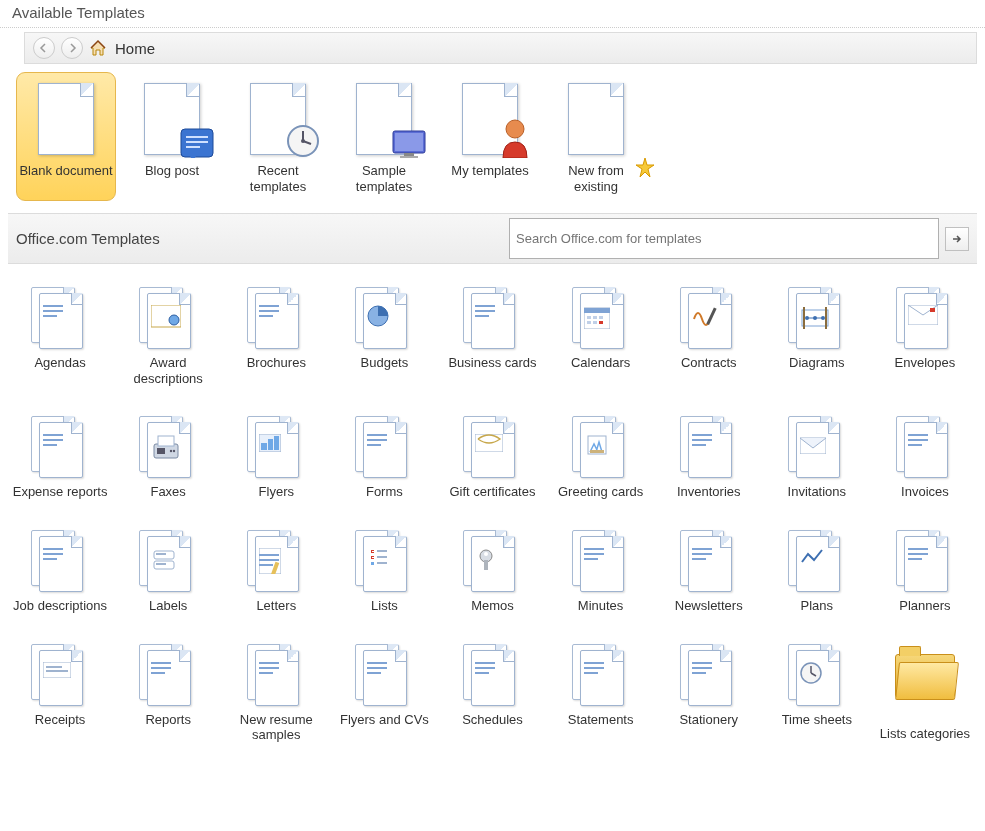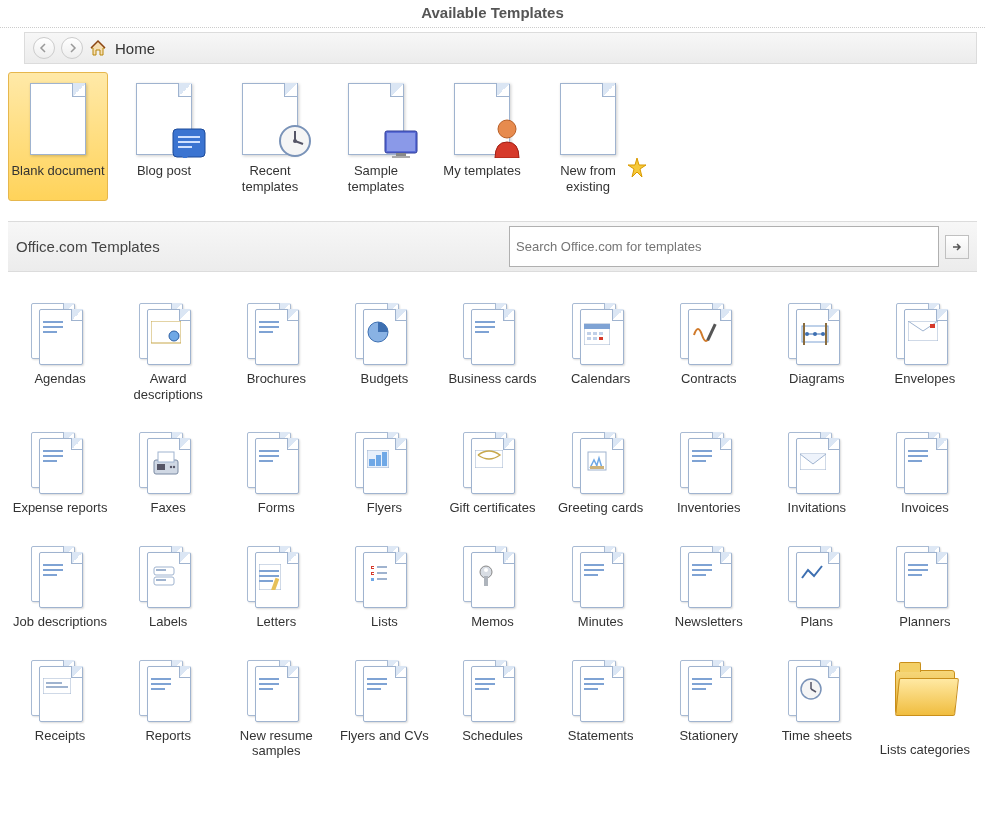--- a/index.html
+++ b/index.html
@@ -5,26 +5,25 @@
   * { box-sizing: border-box; }
   body {
     margin: 0;
     font-family: "Segoe UI", Tahoma, sans-serif;
     font-size: 13px;
     color: #333;
     background: #fff;
     width: 985px;
   }
   .header-title {
-    font-weight: bold;
+    font-weight: normal;
     font-size: 15px;
     color: #555;
     padding: 4px 12px 6px 12px;
     border-bottom: 1px dotted #ccc;
-    text-align: center;
   }
   .breadcrumb-bar {
     background: linear-gradient(#f7f7f7, #ececec);
     border: 1px solid #dcdcdc;
     padding: 4px 8px;
     display: flex;
     align-items: center;
     gap: 6px;
     margin: 4px 8px 8px 24px;
   }
@@ -48,38 +47,39 @@
   .top-item {
     width: 100px;
     text-align: center;
     padding: 6px 2px;
     border: 1px solid transparent;
     cursor: pointer;
   }
   .top-item.selected {
     background: linear-gradient(#ffe9a8,#ffd35a);
     border: 1px solid #e6b74d;
-    border-radius: 3px;
+    border-radius: 9px;
+    margin-left: 8px;
   }
   .top-item .icon-wrap {
     width: 80px; height: 80px;
     margin: 0 auto 4px auto;
     display:flex; align-items:center; justify-content:center;
     position: relative;
   }
   .top-item .lbl { font-size: 13px; color:#333; line-height:1.2; }
 
   .section-bar {
     display:flex;
     align-items:center;
     background: linear-gradient(#f7f7f7,#ececec);
     border-top:1px solid #dcdcdc;
     border-bottom:1px solid #dcdcdc;
     padding: 4px 8px;
-    margin: 12px 8px;
+    margin: 4px 8px;
   }
   .section-title { font-size:15px; color:#444; flex:0 0 auto; margin-right:auto;}
   .search-box {
     flex:1;
     max-width: 430px;
     margin-left: 20px;
   }
   .search-box input {
     width:100%;
     border:1px solid #b0b0b0;
@@ -517,47 +517,47 @@
     </div>
     <div class="cat">
       <div class="cic">
         <div class="docstack">
           <div class="page back">
             <div class="fold"></div>
           </div>
           <div class="page front">
             <div class="fold"></div>
           </div>
-          <div class="deco"><svg width="22" height="16">
-              <rect x="0" y="0" width="20" height="2" fill="#7fa3d4"></rect>
-              <rect x="0" y="5" width="20" height="2" fill="#7fa3d4"></rect>
-              <rect x="0" y="10" width="14" height="2" fill="#7fa3d4"></rect>
-            </svg></div>
-        </div>
-      </div>
-      <div class="clbl">Forms</div>
-    </div>
-    <div class="cat">
-      <div class="cic">
-        <div class="docstack">
-          <div class="page back">
-            <div class="fold"></div>
-          </div>
-          <div class="page front">
-            <div class="fold"></div>
-          </div>
           <div class="deco"><svg width="22" height="18">
               <rect x="0" y="0" width="22" height="18" fill="#e8f0fb" stroke="#9fb3cf"></rect>
               <rect x="2" y="9" width="6" height="7" fill="#6fa8e6"></rect>
               <rect x="9" y="5" width="5" height="11" fill="#6fa8e6"></rect>
               <rect x="15" y="2" width="5" height="14" fill="#6fa8e6"></rect>
             </svg></div>
         </div>
       </div>
       <div class="clbl">Flyers</div>
+    </div>
+    <div class="cat">
+      <div class="cic">
+        <div class="docstack">
+          <div class="page back">
+            <div class="fold"></div>
+          </div>
+          <div class="page front">
+            <div class="fold"></div>
+          </div>
+          <div class="deco"><svg width="22" height="16">
+              <rect x="0" y="0" width="20" height="2" fill="#7fa3d4"></rect>
+              <rect x="0" y="5" width="20" height="2" fill="#7fa3d4"></rect>
+              <rect x="0" y="10" width="14" height="2" fill="#7fa3d4"></rect>
+            </svg></div>
+        </div>
+      </div>
+      <div class="clbl">Forms</div>
     </div>
     <div class="cat">
       <div class="cic">
         <div class="docstack">
           <div class="page back">
             <div class="fold"></div>
           </div>
           <div class="page front">
             <div class="fold"></div>
           </div>

